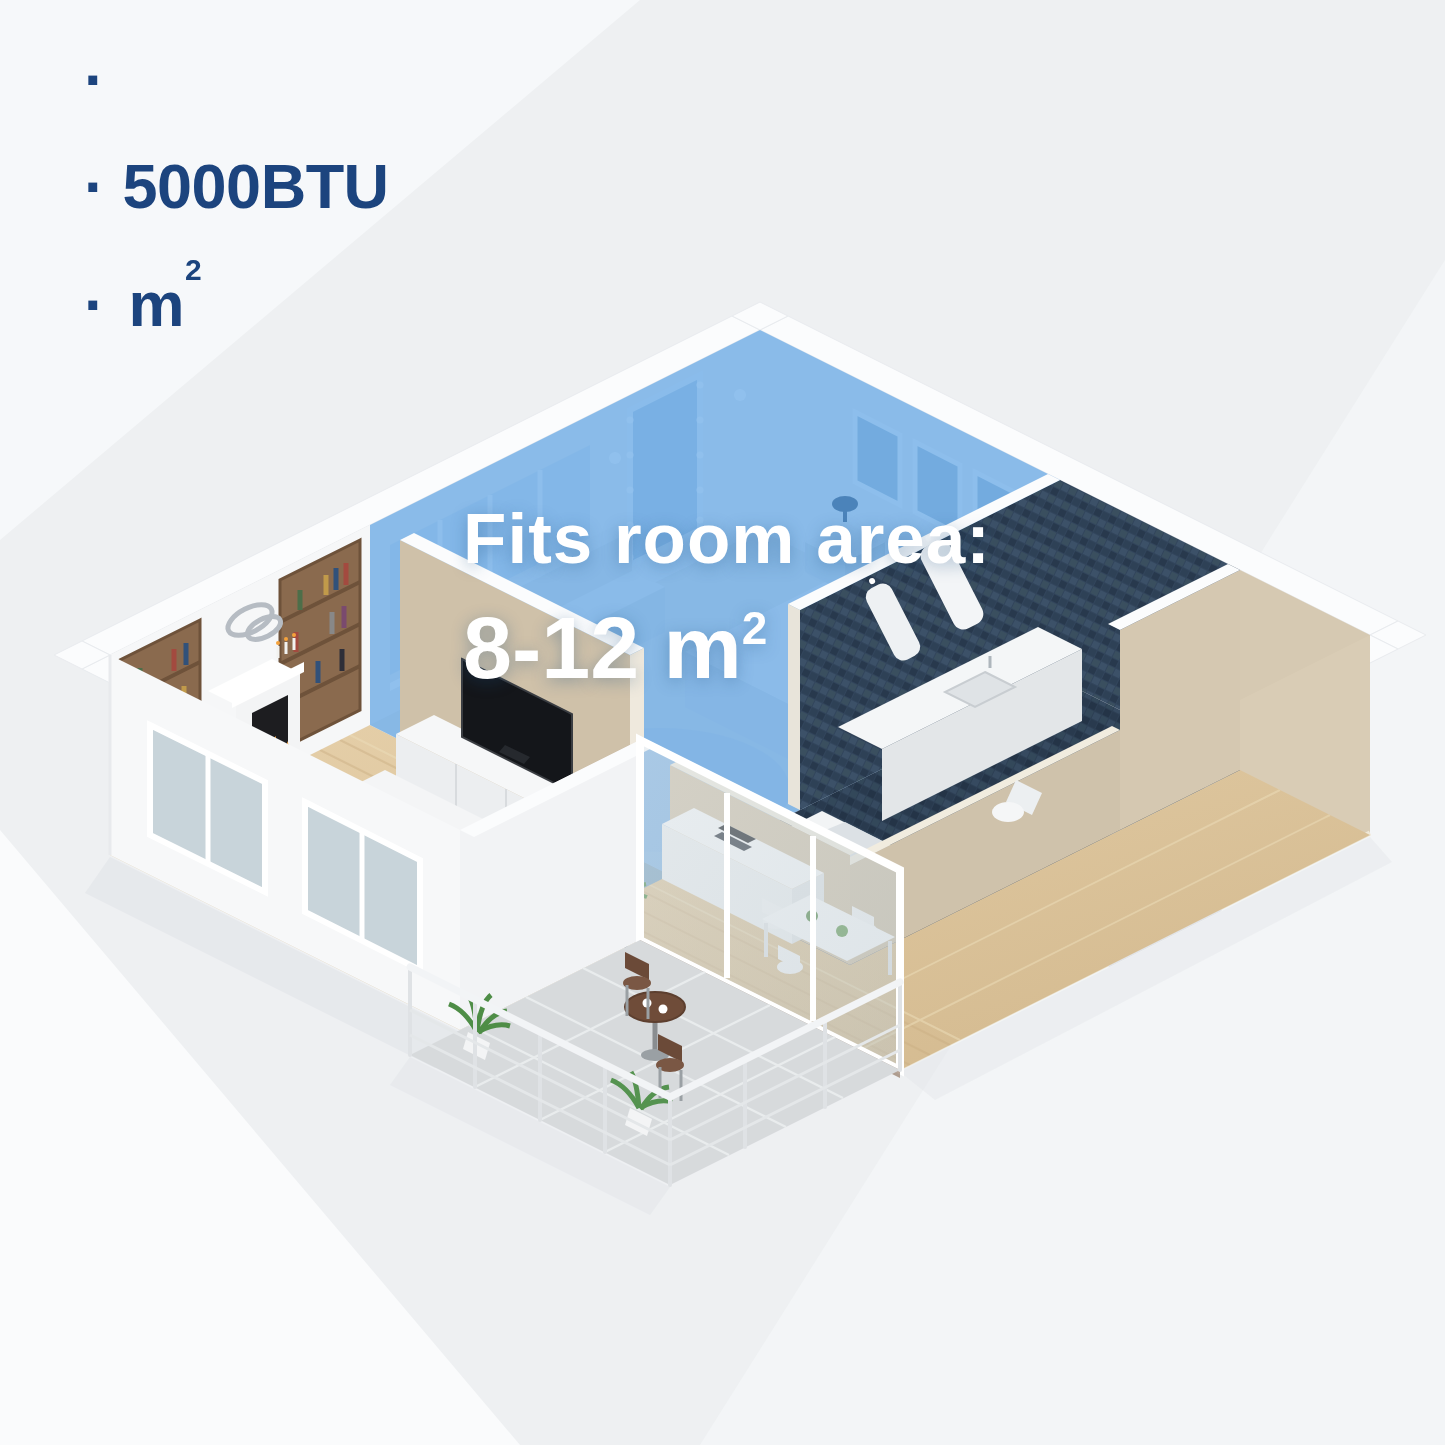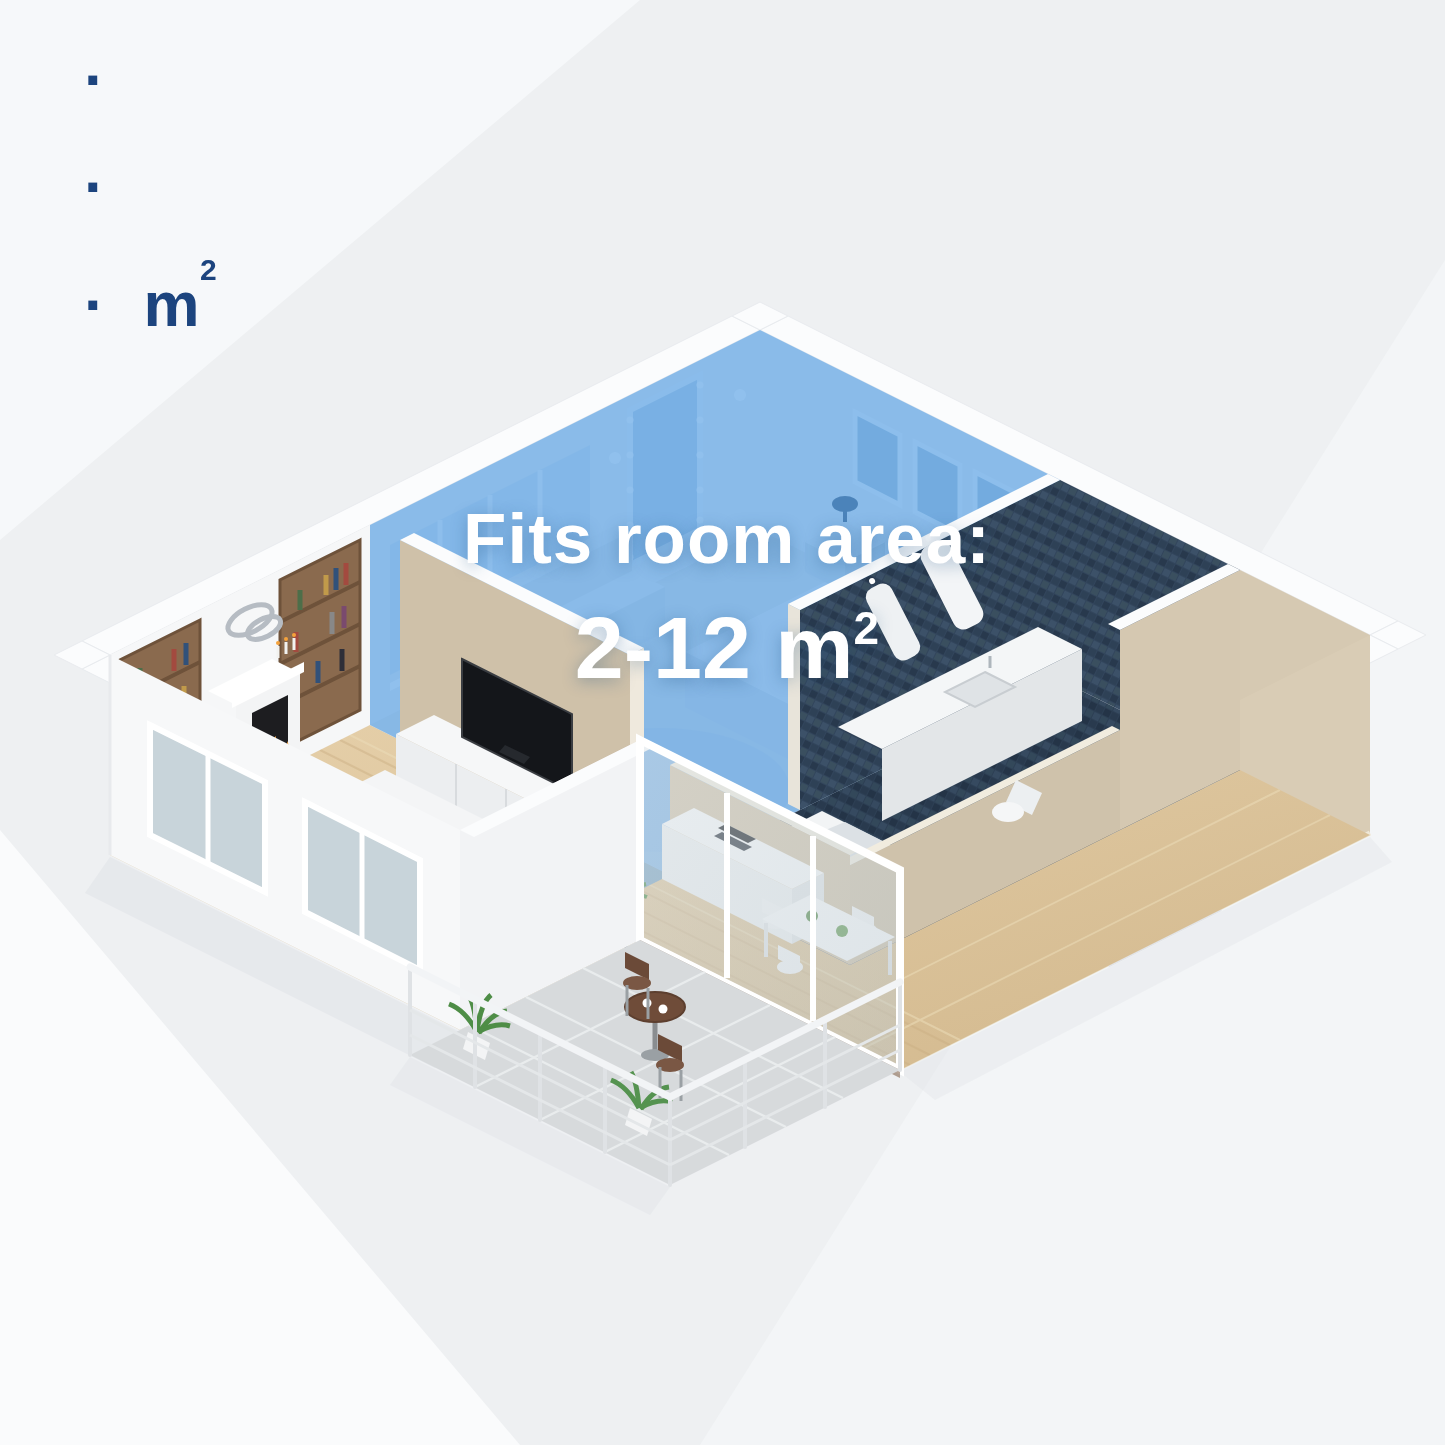--- a/index.html
+++ b/index.html
@@ -4,25 +4,25 @@
 <style>
   html,body{margin:0;padding:0;}
   body{font-family:"Liberation Sans", sans-serif;}
   .canvas{position:relative;width:1445px;height:1445px;background:#eef0f2;overflow:hidden;}
   .scene-svg{position:absolute;left:0;top:0;}
   
   .specs{position:absolute;left:84px;top:26px;color:#1c447e;font-weight:700;
          font-size:63px;line-height:107px;letter-spacing:-0.5px;white-space:nowrap;}
   .spec-line{display:flex;align-items:baseline;}
   .spec-bullet{margin-right:18px;}
-  .spec-unit{margin-left:21px;}
+  .spec-unit{margin-left:6px;}
   .spec-sup{font-size:30px;position:relative;top:-24px;left:1px;}
   
   .room-label{position:absolute;left:727px;top:500px;transform:translateX(-50%);
-              text-align:center;color:#ffffff;font-weight:700;white-space:nowrap;
+              color:#ffffff;font-weight:700;white-space:nowrap;
               text-shadow:0 3px 16px rgba(30,80,130,.35);}
   .room-label .l1{font-size:71px;line-height:78px;letter-spacing:1px;}
   .room-label .l2{font-size:88px;line-height:96px;margin-top:6px;}
   .room-label .l2 sup{font-size:46px;position:relative;top:-4px;vertical-align:super;}
 </style>
 </head>
 <body>
 
 <div class="canvas">
 
@@ -463,25 +463,26 @@
     </g>
   </g>
 </svg>
 
 <div class="specs">
   <div class="spec-line">
     <span class="spec-bullet">·</span>
   </div>
   <div class="spec-line">
     <span class="spec-bullet">·</span>
+    <span>5000BTU</span>
   </div>
   <div class="spec-line">
     <span class="spec-bullet">·</span>
     <span class="spec-unit"><span>m</span><sup class="spec-sup">2</sup></span>
   </div>
 </div>
 
 <div class="room-label">
   <div class="l1">Fits room area:</div>
-  <div class="l2"><span>2-12 m</span><sup>2</sup></div>
+  <div class="l2"><span>8-12 m</span><sup>2</sup></div>
 </div>
 
 </div>
 
 </body></html>

